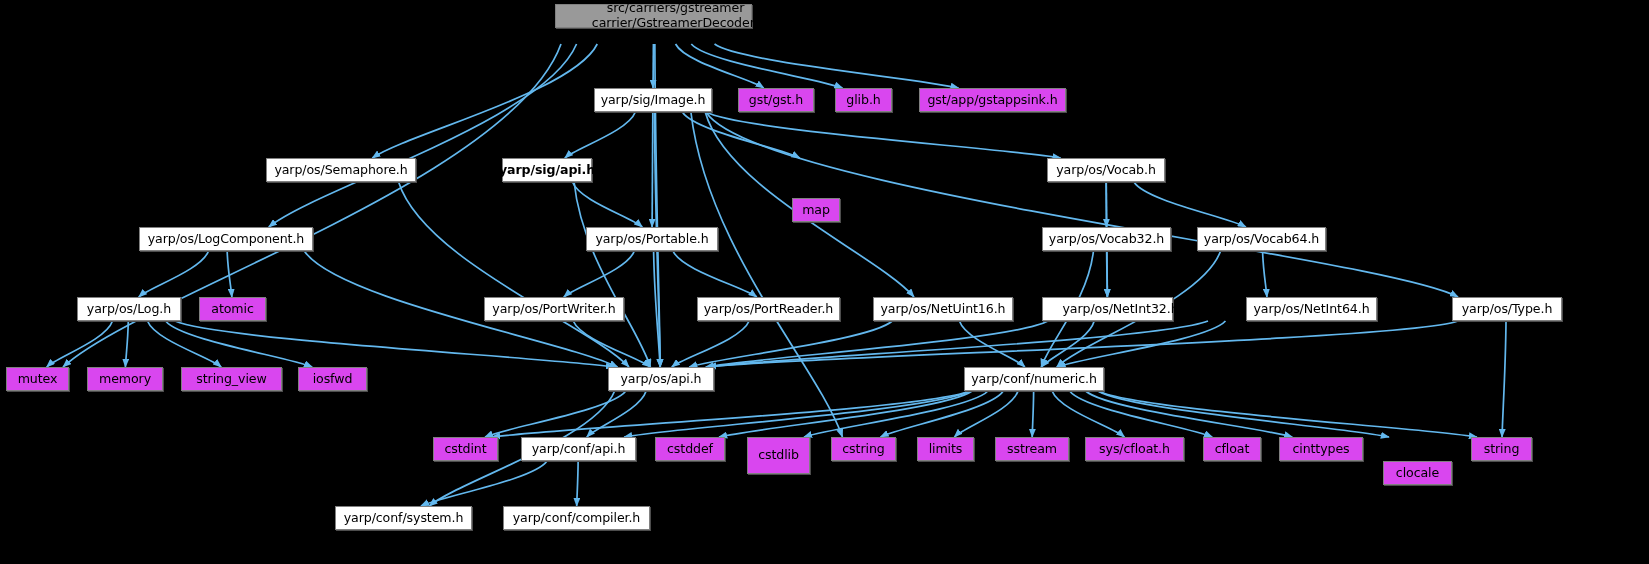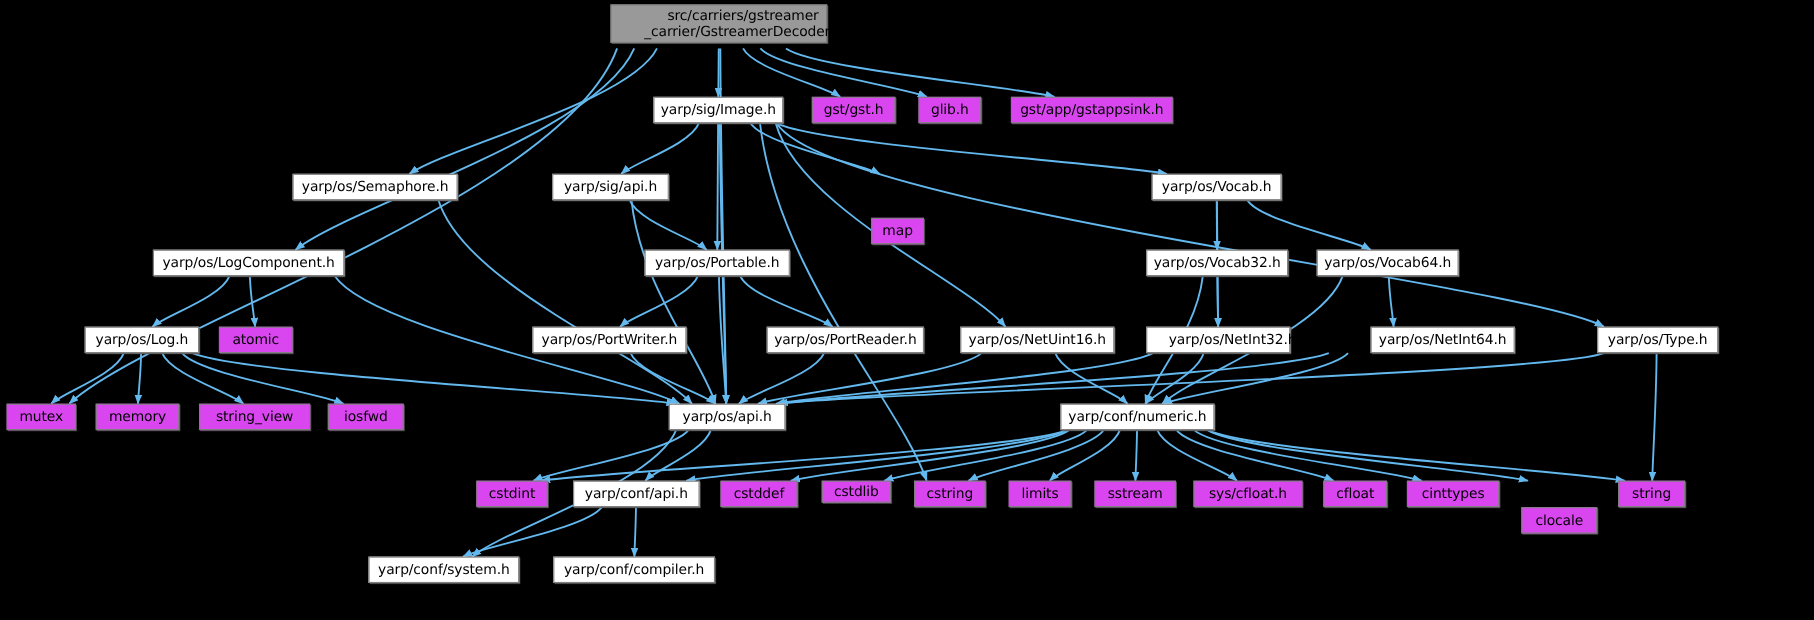--- a/index.html
+++ b/index.html
@@ -102,28 +102,28 @@
         <path d="M1052.09,391 C1059.6878,410.32 1112.5106,426.88 1124.45,437" marker-end="url(#ah)"></path>
         <path d="M1069.64,391 C1084.6088000000002,410.32 1188.6776,426.88 1212.2,437" marker-end="url(#ah)"></path>
         <path d="M1085.66,391 C1107.3572000000001,410.32 1258.2044,426.88 1292.3,437" marker-end="url(#ah)"></path>
         <path d="M1098,391 C1128.555,410.32 1340.985,426.88 1389,437" marker-end="url(#ah)"></path>
         <path d="M1098,391 C1137.795,410.32 1414.465,426.88 1477,437" marker-end="url(#ah)"></path>
         <path d="M547,461 C533.77,479.9 441.79,496.1 421,506" marker-end="url(#ah)"></path>
         <path d="M578.14,461 C577.9888,479.9 576.9376000000001,496.1 576.7,506" marker-end="url(#ah)"></path>
       </g>
   </svg>
   <div id="node-layer">
-      <div class="node kind-root" style="left: 555px; top: 4px; width: 197px; height: 35px; padding-left: 44px;">src/carriers/gstreamer
+      <div class="node kind-root" style="left: 555px; top: 4px; width: 197px; height: 24px; padding-left: 44px;">src/carriers/gstreamer
 _carrier/GstreamerDecoder.h</div>
       <div class="node kind-local" style="left: 594px; top: 88px; width: 118px; height: 24px;">yarp/sig/Image.h</div>
       <div class="node kind-system" style="left: 738px; top: 88px; width: 76px; height: 24px;">gst/gst.h</div>
       <div class="node kind-system" style="left: 835px; top: 88px; width: 57px; height: 24px;">glib.h</div>
       <div class="node kind-system" style="left: 919px; top: 88px; width: 147px; height: 24px;">gst/app/gstappsink.h</div>
       <div class="node kind-local" style="left: 266px; top: 158px; width: 150px; height: 24px;">yarp/os/Semaphore.h</div>
-      <div class="node kind-local" style="left: 502px; top: 158px; width: 106px; height: 24px;">yarp/sig/api.h</div>
+      <div class="node kind-local" style="left: 502px; top: 158px; width: 90px; height: 24px; font-weight: bold;">yarp/sig/api.h</div>
       <div class="node kind-system" style="left: 792px; top: 166px; width: 48px; height: 24px; margin-top: 32px;">map</div>
       <div class="node kind-local" style="left: 1047px; top: 158px; width: 118px; height: 24px;">yarp/os/Vocab.h</div>
       <div class="node kind-local" style="left: 139px; top: 227px; width: 174px; height: 24px;">yarp/os/LogComponent.h</div>
       <div class="node kind-local" style="left: 586px; top: 227px; width: 132px; height: 24px;">yarp/os/Portable.h</div>
       <div class="node kind-local" style="left: 1042px; top: 227px; width: 129px; height: 24px;">yarp/os/Vocab32.h</div>
       <div class="node kind-local" style="left: 1197px; top: 227px; width: 129px; height: 24px;">yarp/os/Vocab64.h</div>
       <div class="node kind-local" style="left: 77px; top: 297px; width: 104px; height: 24px;">yarp/os/Log.h</div>
       <div class="node kind-system" style="left: 199px; top: 297px; width: 67px; height: 24px;">atomic</div>
       <div class="node kind-local" style="left: 484px; top: 297px; width: 140px; height: 24px;">yarp/os/PortWriter.h</div>
       <div class="node kind-local" style="left: 697px; top: 297px; width: 143px; height: 24px;">yarp/os/PortReader.h</div>
@@ -133,21 +133,21 @@
       <div class="node kind-local" style="left: 1452px; top: 297px; width: 110px; height: 24px;">yarp/os/Type.h</div>
       <div class="node kind-system" style="left: 6px; top: 367px; width: 63px; height: 24px;">mutex</div>
       <div class="node kind-system" style="left: 87px; top: 367px; width: 76px; height: 24px;">memory</div>
       <div class="node kind-system" style="left: 181px; top: 367px; width: 101px; height: 24px;">string_view</div>
       <div class="node kind-system" style="left: 298px; top: 367px; width: 69px; height: 24px;">iosfwd</div>
       <div class="node kind-local" style="left: 608px; top: 367px; width: 106px; height: 24px;">yarp/os/api.h</div>
       <div class="node kind-local" style="left: 964px; top: 367px; width: 140px; height: 24px;">yarp/conf/numeric.h</div>
       <div class="node kind-system" style="left: 433px; top: 437px; width: 65px; height: 24px;">cstdint</div>
       <div class="node kind-local" style="left: 521px; top: 437px; width: 115px; height: 24px;">yarp/conf/api.h</div>
       <div class="node kind-system" style="left: 655px; top: 437px; width: 70px; height: 24px;">cstddef</div>
-      <div class="node kind-system" style="left: 747px; top: 437px; width: 63px; height: 20px;">cstdlib</div>
+      <div class="node kind-system" style="left: 747px; top: 437px; width: 63px; height: 37px;">cstdlib</div>
       <div class="node kind-system" style="left: 831px; top: 437px; width: 65px; height: 24px;">cstring</div>
       <div class="node kind-system" style="left: 917px; top: 437px; width: 57px; height: 24px;">limits</div>
       <div class="node kind-system" style="left: 995px; top: 437px; width: 74px; height: 24px;">sstream</div>
       <div class="node kind-system" style="left: 1085px; top: 437px; width: 99px; height: 24px;">sys/cfloat.h</div>
       <div class="node kind-system" style="left: 1203px; top: 437px; width: 58px; height: 24px;">cfloat</div>
       <div class="node kind-system" style="left: 1279px; top: 437px; width: 84px; height: 24px;">cinttypes</div>
       <div class="node kind-system" style="left: 1383px; top: 461px; width: 69px; height: 24px;">clocale</div>
       <div class="node kind-system" style="left: 1471px; top: 437px; width: 61px; height: 24px;">string</div>
       <div class="node kind-local" style="left: 335px; top: 506px; width: 137px; height: 24px;">yarp/conf/system.h</div>
       <div class="node kind-local" style="left: 503px; top: 506px; width: 147px; height: 24px;">yarp/conf/compiler.h</div>

